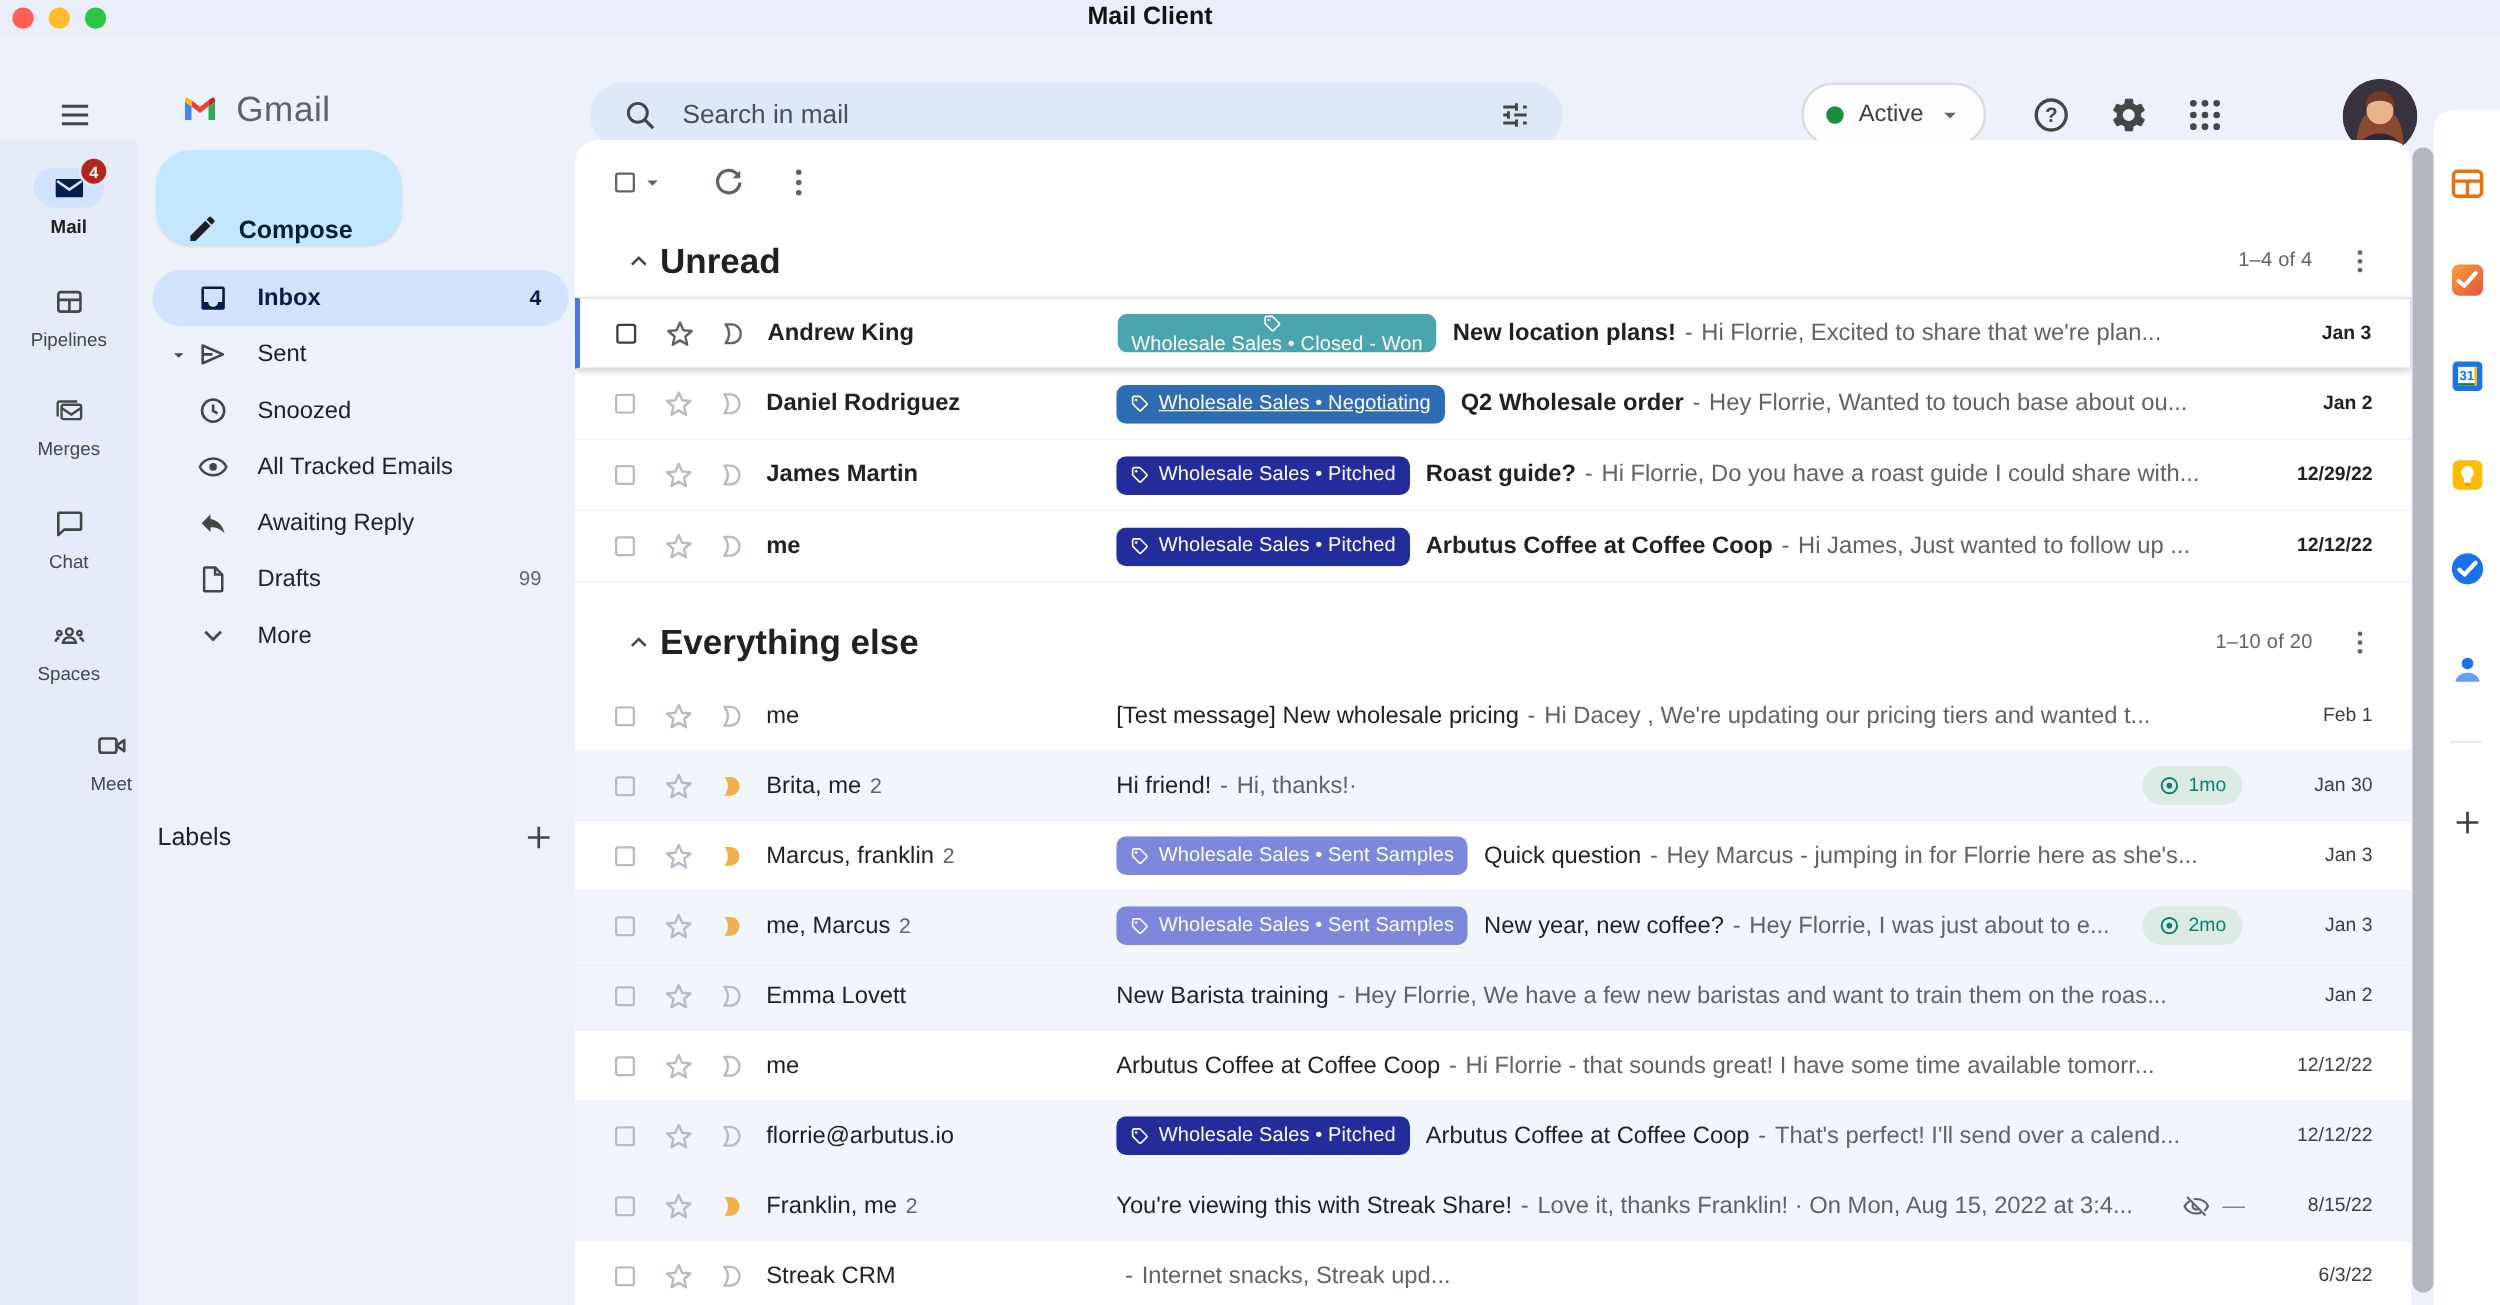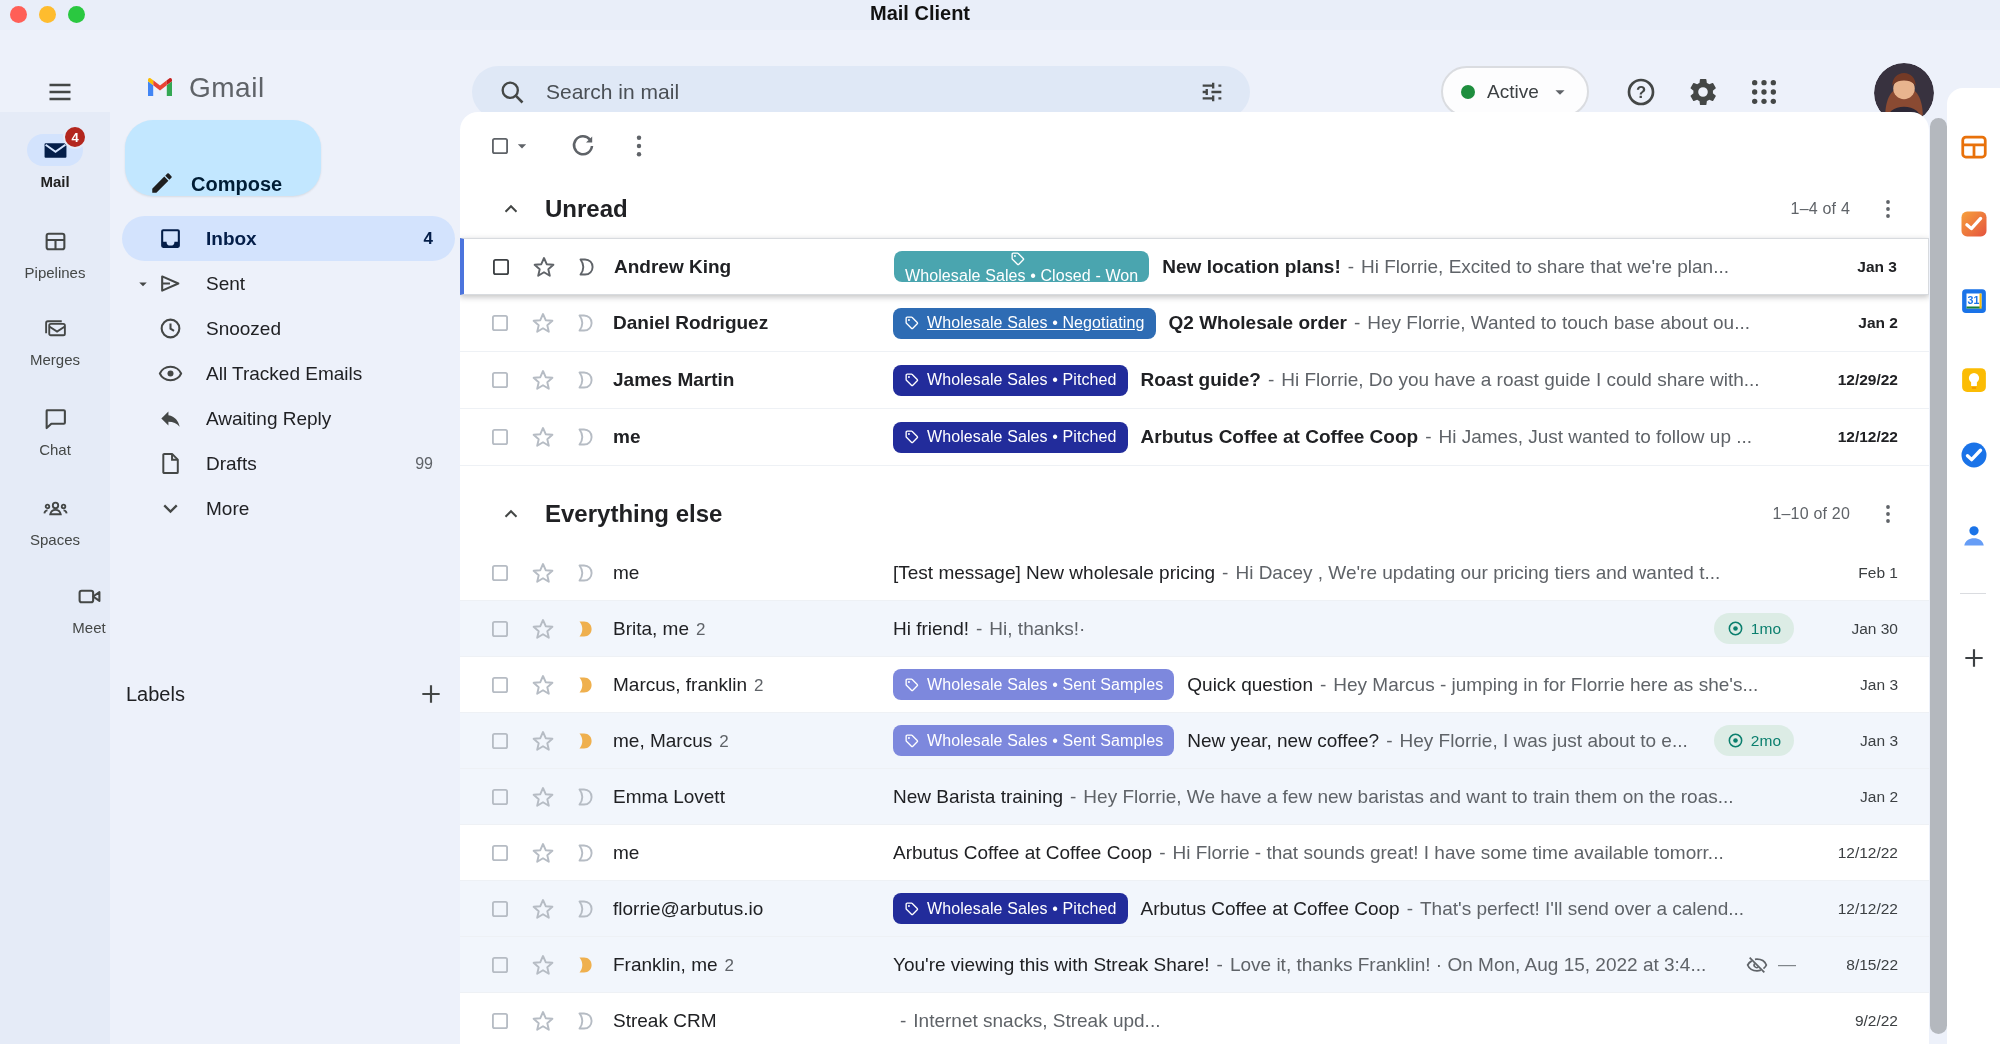--- a/index.html
+++ b/index.html
@@ -60,38 +60,38 @@
   .sb-item{position:relative;height:45px;display:flex;align-items:center;border-radius:23px;
     margin:0 5px 0 12px;padding-left:36px;font-size:19px;color:#202124;cursor:pointer}
   .sb-item .caret{position:absolute;left:12px;width:18px;height:18px;color:#444746}
   .sb-item .icn.main{width:25px;height:25px;color:#444746}
   .sb-label{margin-left:23px;white-space:nowrap}
   .sb-count{margin-left:auto;margin-right:22px;font-size:16px;color:#5f6368}
   .sb-item.active{background:#d3e3fd}
   .sb-item.active .sb-label{font-weight:700;color:#041e49}
   .sb-item.active .sb-count{font-weight:700;color:#041e49;font-size:17px}
   .sb-item.active .icn.main{color:#041e49}
-  .labels-head{position:absolute;left:0;top:560px;width:350px;height:44px;display:flex;align-items:center;
+  .labels-head{position:absolute;left:0;top:536px;width:350px;height:44px;display:flex;align-items:center;
     padding:0 16px 0 16px;box-sizing:border-box}
   .labels-title{font-size:20px;font-weight:500;color:#202124}
   .labels-add{margin-left:auto;width:26px;height:26px;color:#444746;cursor:pointer}
 
   
   .listcard{position:absolute;left:460px;top:112px;width:1469px;height:932px;background:#fff;
     border-radius:18px 18px 0 0;overflow:hidden}
   .toolbar{height:68px;display:flex;align-items:center;padding-left:30px}
   .toolbar .cbx-box{width:20px;height:20px;color:#5f6368;cursor:pointer}
   .toolbar .caret{width:20px;height:20px;color:#5f6368;margin-left:2px;cursor:pointer}
   .toolbar .refresh{width:28px;height:28px;color:#5f6368;margin-left:37px;cursor:pointer}
   .toolbar .dots{width:28px;height:28px;color:#5f6368;margin-left:28px;cursor:pointer}
 
   .sec-head{display:flex;align-items:center;height:58px;padding:0 29px 0 40px;box-sizing:border-box}
   .sec-head.tall{height:79px;padding-top:16px}
   .sec-chevron{width:22px;height:22px;color:#444746;cursor:pointer}
-  .sec-title{font-size:24px;font-weight:700;color:#202124;margin-left:23px}
+  .sec-title{font-size:28px;font-weight:700;color:#202124;margin-left:6px}
   .sec-range{margin-left:auto;font-size:16px;color:#5f6368;margin-right:26px;letter-spacing:.2px}
   .sec-dots{width:24px;height:24px;color:#5f6368;cursor:pointer}
 
   .row{display:flex;align-items:center;height:56px;padding:0 31px 0 30px;box-sizing:border-box;
     border-bottom:1px solid #eef1f5;background:#fff;position:relative;cursor:pointer}
   .row.h57{height:57px}
   .row.shaded{background:#f2f6fc}
   .row.selected{border:1px solid #d8dbdf;border-left:4px solid #4c74dd;padding-left:27px;
     box-shadow:0 2px 6px rgba(32,33,36,.28);z-index:2}
   .cbx{width:20px;height:20px;color:#b6bcc4;margin-right:21px}
@@ -875,21 +875,21 @@
             <path d="M6.5 4.5H11c4.6 0 7.6 3.4 7.6 7.5s-3 7.5-7.6 7.5H6.5c1.8-2.3 2.8-4.8 2.8-7.5s-1-5.2-2.8-7.5z" stroke="currentColor" stroke-width="1.9" fill="none" stroke-linejoin="round"></path>
           </svg>
         </span>
         <span class="sender">
           <span>Streak CRM</span>
         </span>
         <div class="content">
           <span class="sep">-</span>
           <span class="preview">Internet snacks, Streak upd...</span>
         </div>
-        <span class="date">9/2/22</span>
+        <span class="date">6/3/22</span>
       </div>
     </div>
 </div>
 
 <div class="scrollbar"></div>
 
 <div class="sidepanel" id="sidepanel">
     <span class="icn sp-icon" style="top: 44px;">
       <svg viewBox="0 0 24 24" aria-hidden="true">
         <g stroke="#e8710a" stroke-width="2.2" fill="none">

